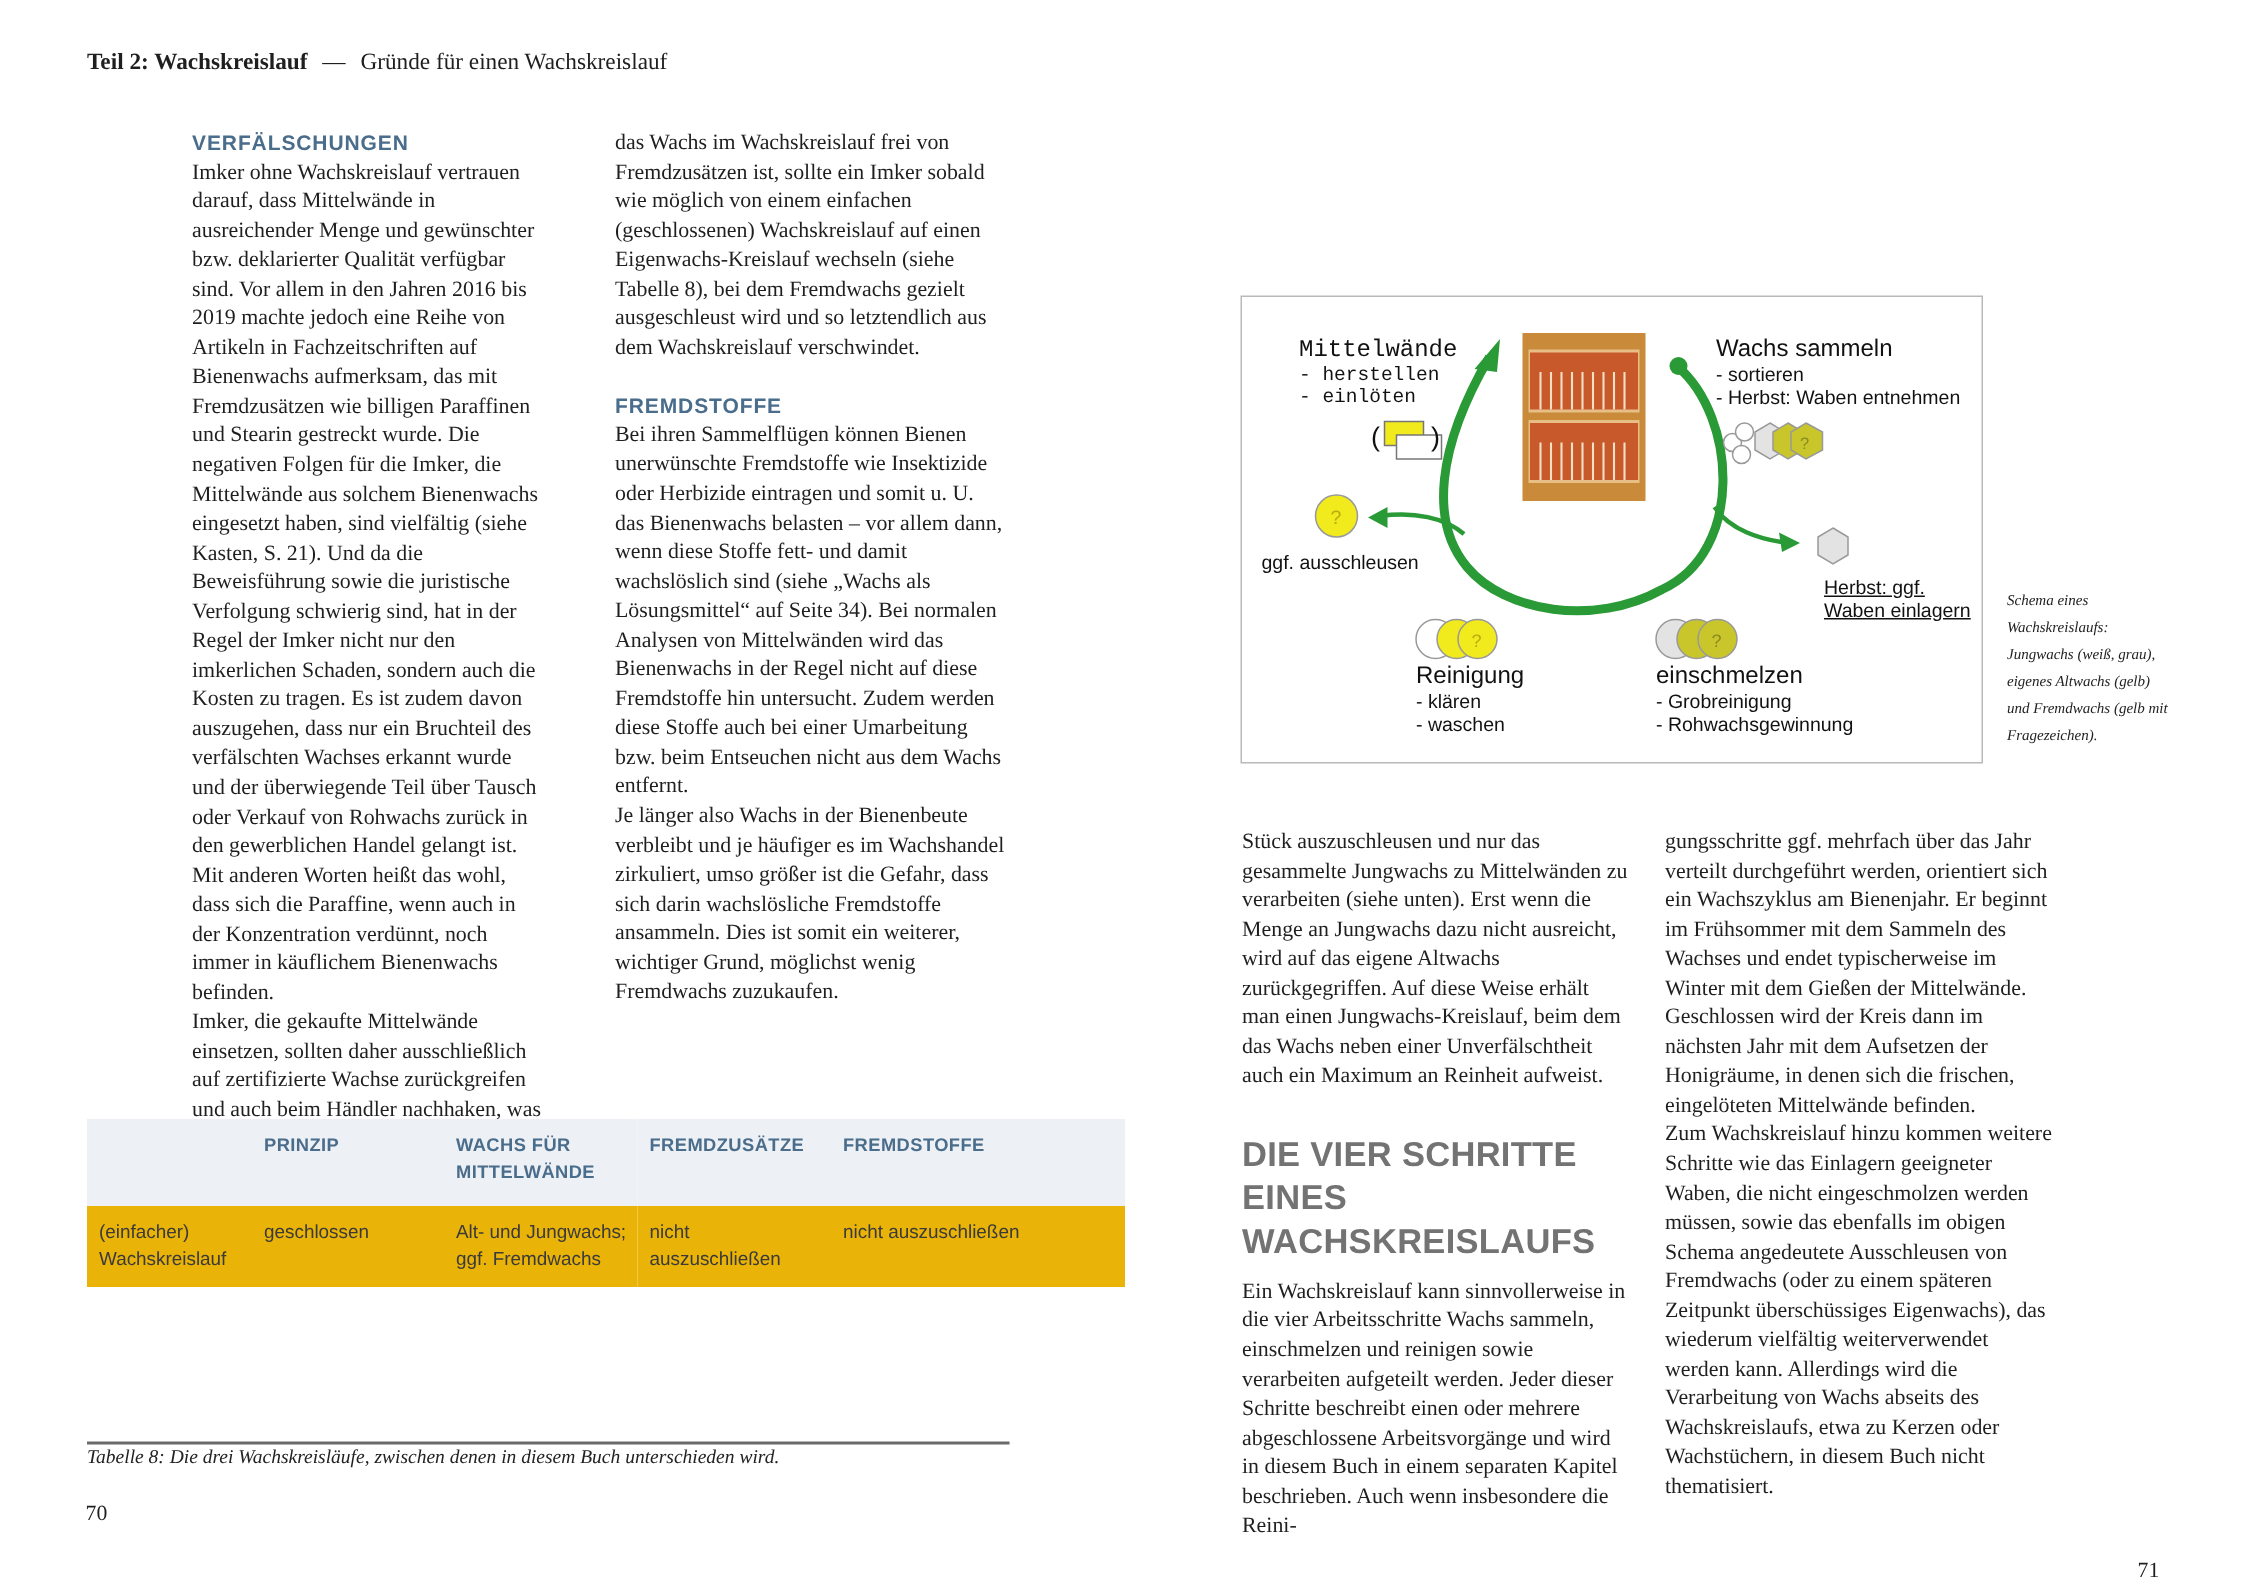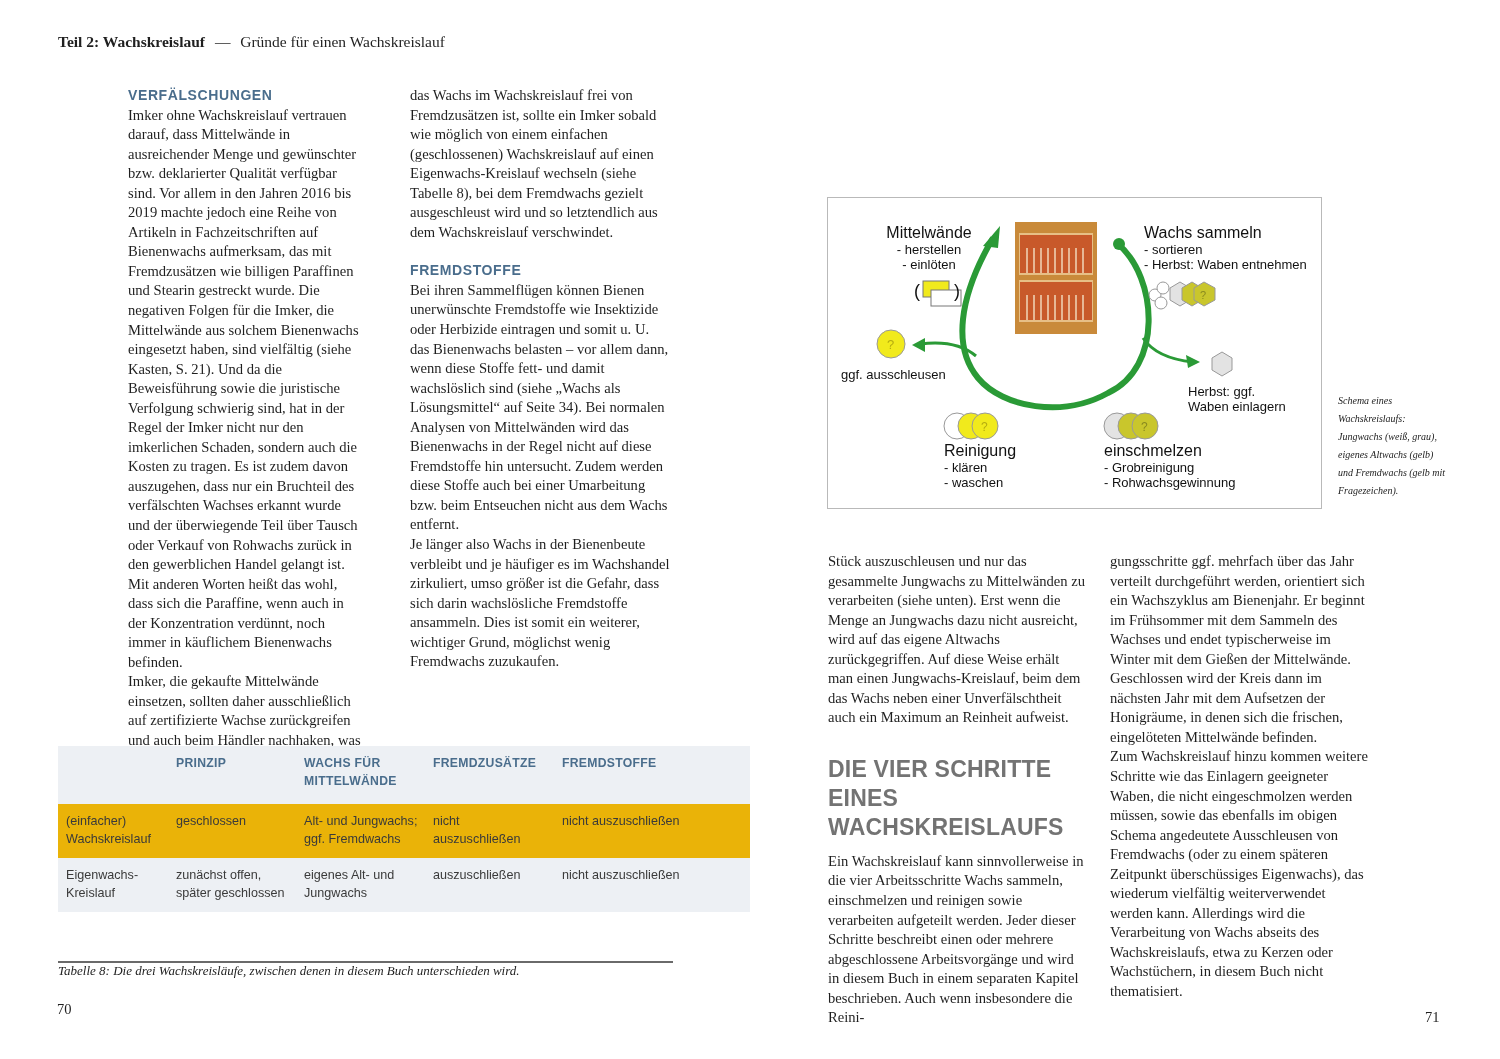--- a/index.html
+++ b/index.html
@@ -68,27 +68,20 @@
     <th>FREMDZUSÄTZE</th>
     <th>FREMDSTOFFE</th>
   </tr>
   <tr class="r0">
     <td>(einfacher) Wachskreislauf</td>
     <td>geschlossen</td>
     <td>Alt- und Jungwachs; ggf. Fremdwachs</td>
     <td>nicht auszuschließen</td>
     <td>nicht auszuschließen</td>
   </tr>
-  <tr class="r1">
-    <td>Eigenwachs-Kreislauf</td>
-    <td>zunächst offen, später geschlossen</td>
-    <td>eigenes Alt- und Jungwachs</td>
-    <td>auszuschließen</td>
-    <td>nicht auszuschließen</td>
-  </tr>
 </tbody>
   </table>
 <div class="abs tbl-rule"></div>
 <div class="abs caption" style="left:58px; top:963px;text-align:center;">Tabelle 8: Die drei Wachskreisläufe, zwischen denen in diesem Buch unterschieden wird.</div>
 
 <div class="abs page-no" style="left:57px; top:1001px;">70</div>
 
 <div class="abs figure">
   <svg width="493" height="310" viewBox="0 0 493 310" style="position:absolute;left:0;top:0;">
 
@@ -164,32 +157,32 @@
     </g>
 
     <g stroke="#999" stroke-width="1">
       <circle cx="289" cy="228" r="13" fill="#e3e3e3"></circle>
       <circle cx="303" cy="228" r="13" fill="#c9c62c"></circle>
       <circle cx="317" cy="228" r="13" fill="#c9c62c"></circle>
       <text x="313" y="233" font-size="12" fill="#8a8a20" stroke="none" font-family="Liberation Sans, sans-serif">?</text>
     </g>
   </svg>
 
-  <div class="fig-text" style="left:54px; top:26px; width:94px; text-align:center;">
+  <div class="fig-text" style="left:38px; top:26px; width:94px; text-align:left;font-family:Liberation Mono, monospace;">
     <div class="fig-title">Mittelwände</div>
     <div class="fig-sub">- herstellen</div>
     <div class="fig-sub">- einlöten</div>
   </div>
   <div class="fig-text" style="left:316px; top:26px; width:180px;">
     <div class="fig-title">Wachs sammeln</div>
     <div class="fig-sub">- sortieren</div>
     <div class="fig-sub">- Herbst: Waben entnehmen</div>
   </div>
   <div class="fig-text fig-sub" style="left:13px; top:169px;">ggf. ausschleusen</div>
-  <div class="fig-text" style="left:360px; top:186px;">
+  <div class="fig-text" style="left:388px; top:186px;text-decoration:underline;">
     <div class="fig-sub">Herbst: ggf.</div>
     <div class="fig-sub">Waben einlagern</div>
   </div>
   <div class="fig-text" style="left:116px; top:244px;">
     <div class="fig-title">Reinigung</div>
     <div class="fig-sub">- klären</div>
     <div class="fig-sub">- waschen</div>
   </div>
   <div class="fig-text" style="left:276px; top:244px;">
     <div class="fig-title">einschmelzen</div>
@@ -204,13 +197,13 @@
   <p style="hyphens:auto;" lang="de">Stück auszuschleusen und nur das gesammelte Jungwachs zu Mittelwänden zu verarbeiten (siehe unten). Erst wenn die Menge an Jungwachs dazu nicht ausreicht, wird auf das eigene Altwachs zurückgegriffen. Auf diese Weise erhält man einen Jungwachs-Kreislauf, beim dem das Wachs neben einer Unverfälschtheit auch ein Maximum an Reinheit aufweist.</p>
   <h2 class="big-h" style="margin-top:27px;">DIE VIER SCHRITTE EINES WACHSKREISLAUFS</h2>
   <p style="hyphens:auto;" lang="de">Ein Wachskreislauf kann sinnvollerweise in die vier Arbeitsschritte Wachs sammeln, einschmelzen und reinigen sowie verarbeiten aufgeteilt werden. Jeder dieser Schritte beschreibt einen oder mehrere abgeschlossene Arbeitsvorgänge und wird in diesem Buch in einem separaten Kapitel beschrieben. Auch wenn insbesondere die Reini-</p>
 </div>
 
 <div class="col" style="left:1110px; top:552px; width:262px;">
   <p style="hyphens:auto;" lang="de">gungsschritte ggf. mehrfach über das Jahr verteilt durchgeführt werden, orientiert sich ein Wachszyklus am Bienenjahr. Er beginnt im Frühsommer mit dem Sammeln des Wachses und endet typischerweise im Winter mit dem Gießen der Mittelwände. Geschlossen wird der Kreis dann im nächsten Jahr mit dem Aufsetzen der Honigräume, in denen sich die frischen, eingelöteten Mittelwände befinden.</p>
   <p style="hyphens:auto;" lang="de">Zum Wachskreislauf hinzu kommen weitere Schritte wie das Einlagern geeigneter Waben, die nicht eingeschmolzen werden müssen, sowie das ebenfalls im obigen Schema angedeutete Ausschleusen von Fremdwachs (oder zu einem späteren Zeitpunkt überschüssiges Eigenwachs), das wiederum vielfältig weiterverwendet werden kann. Allerdings wird die Verarbeitung von Wachs abseits des Wachskreislaufs, etwa zu Kerzen oder Wachstüchern, in diesem Buch nicht thematisiert.</p>
 </div>
 
-<div class="abs page-no" style="left:1425px; top:1009px;">71</div>
+<div class="abs page-no" style="left:1425px; top:1039px;">71</div>
 
 </body></html>

